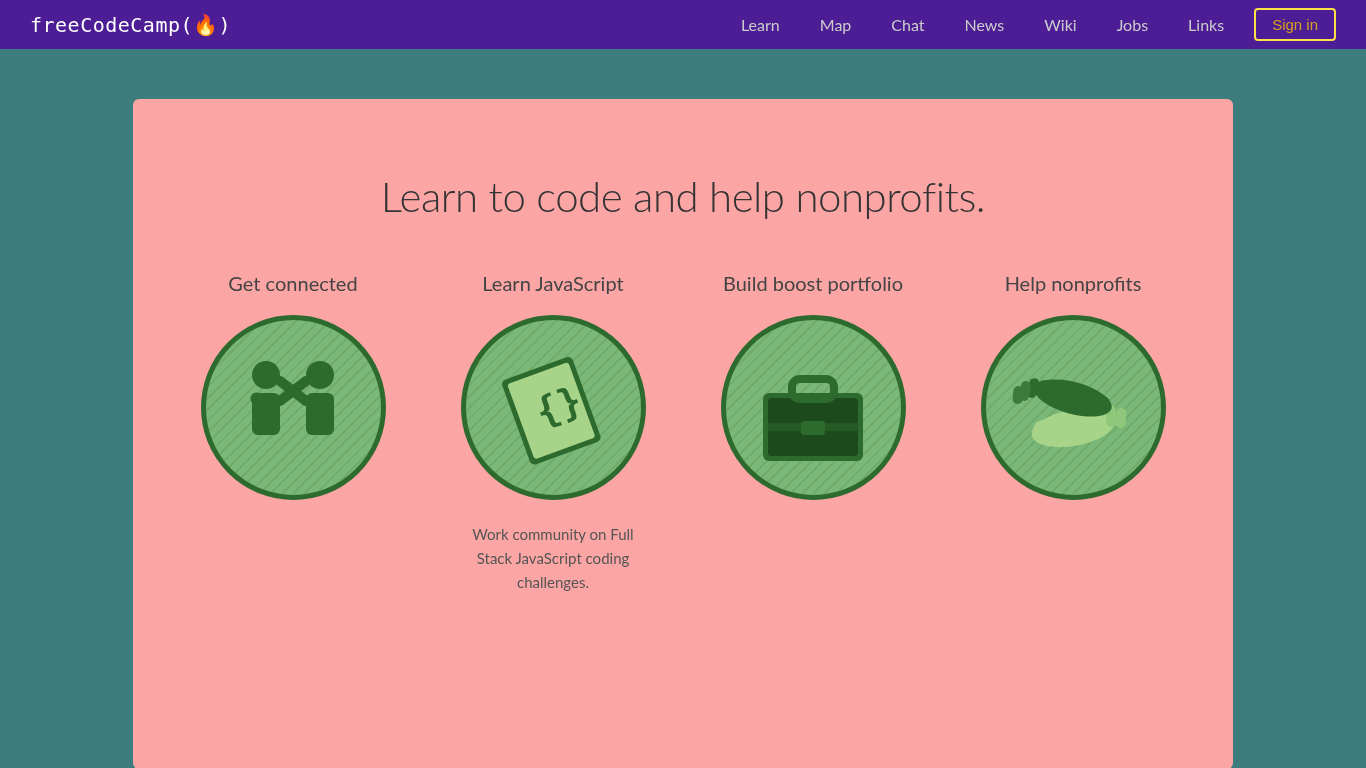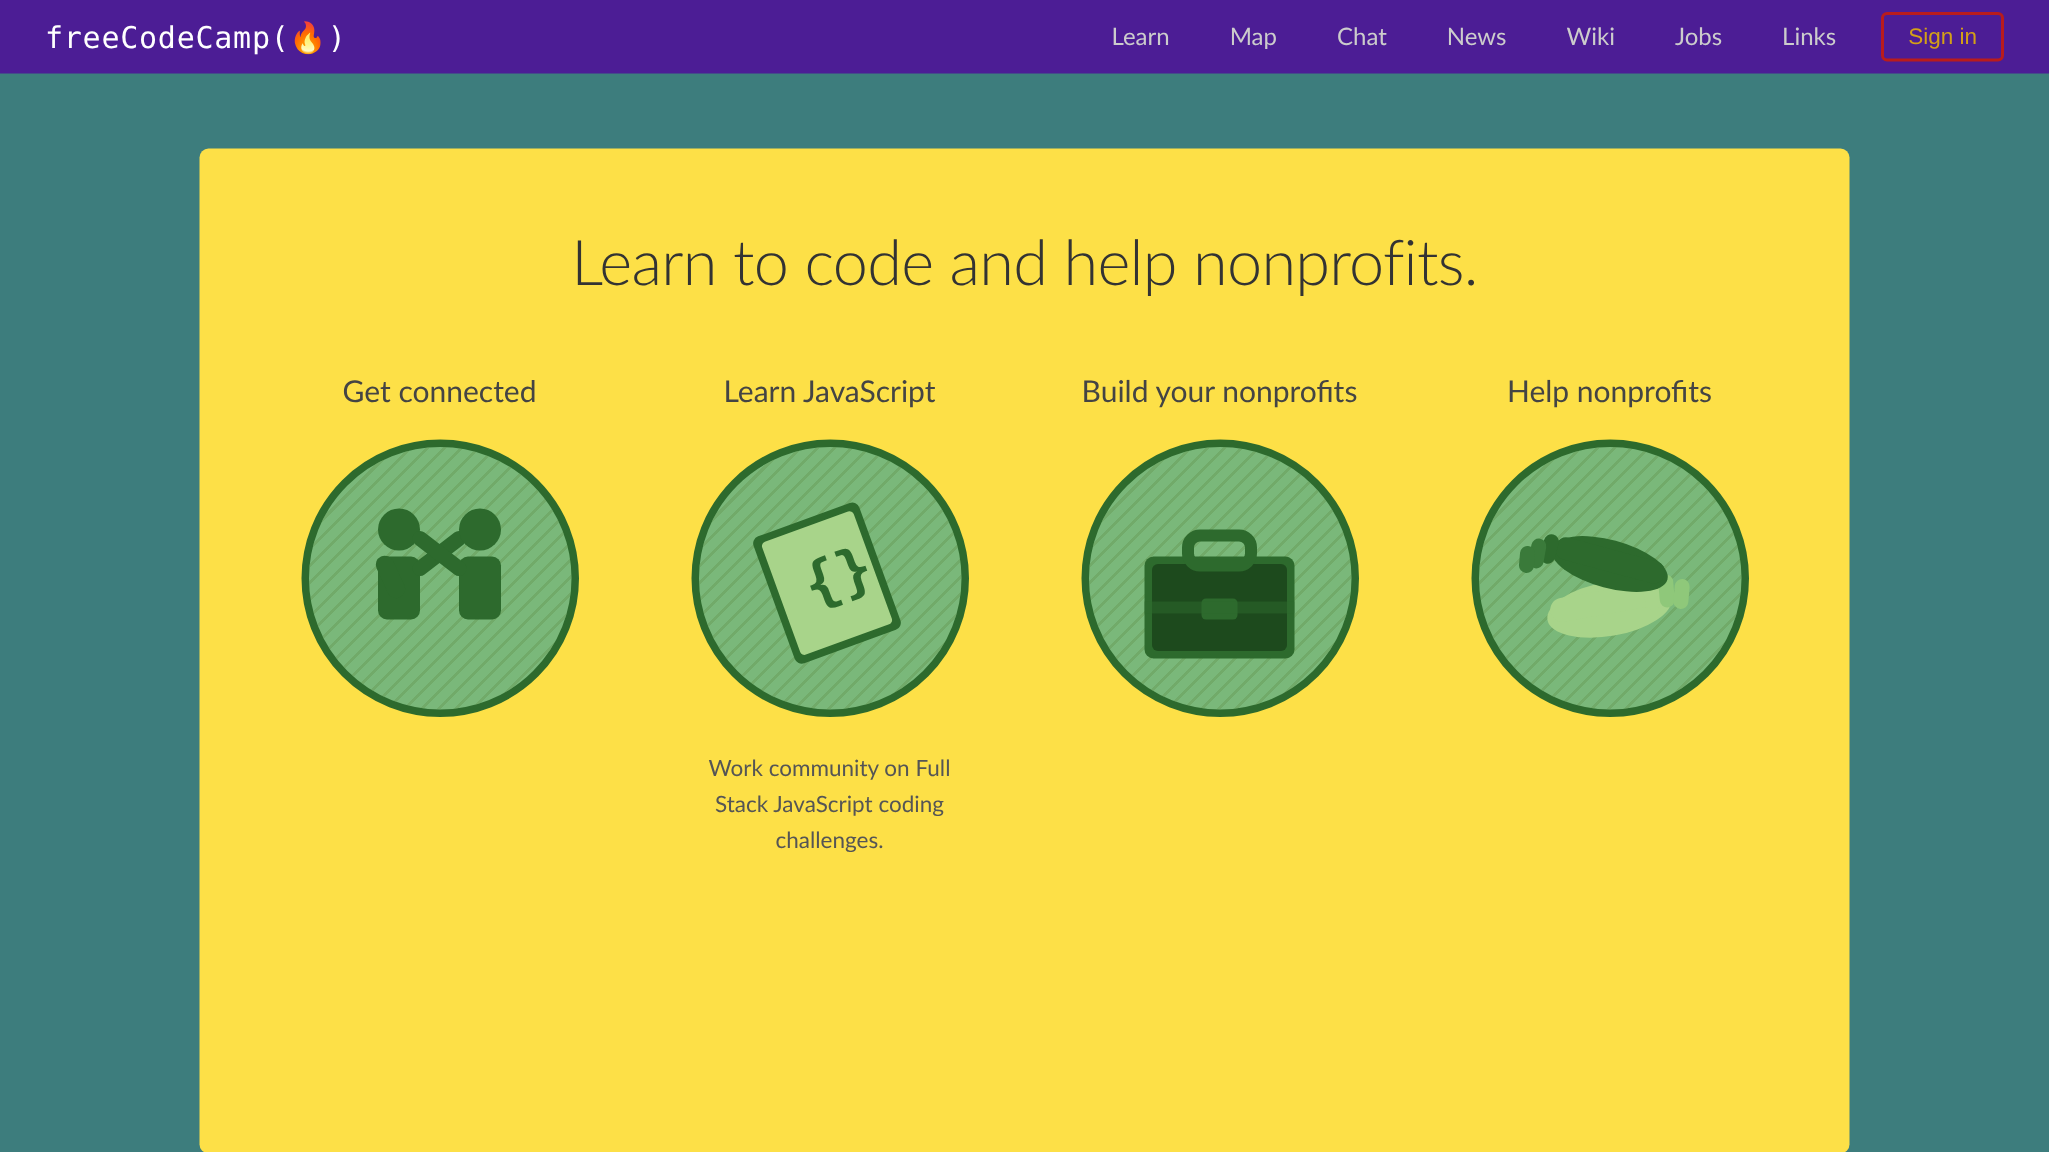--- a/index.html
+++ b/index.html
@@ -33,41 +33,41 @@
     .nav-link {
       color: #ccc;
       text-decoration: none;
       padding: 0 20px;
       font-size: 16px;
       height: 49px;
       display: flex;
       align-items: center;
     }
     .nav-signin {
-      border: 2px solid #b91c1c;
+      border: 2px solid #fde047;
       color: #d4a017;
       background: transparent;
       padding: 6px 16px;
       font-size: 15px;
       cursor: pointer;
       border-radius: 4px;
       margin-left: 10px;
     }
 
     
     .main-container {
       width: 1140px;
       margin: 0 auto;
       margin-top: 0;
       padding: 50px 20px 40px;
     }
     .white-card {
-      background: #fde047;
+      background: #fca5a5;
       border-radius: 6px;
-      padding: 50px 40px 40px;
+      padding: 72px 40px 40px;
       min-height: 670px;
     }
 
     .hero-title {
       text-align: center;
       font-size: 42px;
       font-weight: 300;
       color: #333;
       margin-bottom: 50px;
       letter-spacing: -0.5px;
@@ -207,21 +207,21 @@
               <rect x="30" y="27" width="65" height="80" rx="3" fill="#a8d48a"></rect>
 
               <text x="48" y="78" font-size="38" font-weight="bold" fill="#2d6a2d" font-family="monospace">{}</text>
             </g>
           </svg>
         </div>
         <p class="feature-desc">Work community on Full Stack JavaScript coding challenges.</p>
       </div>
 
       <div class="feature-col">
-        <div class="feature-title">Build your nonprofits</div>
+        <div class="feature-title">Build boost portfolio</div>
         <div class="circle-icon">
           <svg viewBox="0 0 130 130" xmlns="http://www.w3.org/2000/svg">
 
             <rect x="15" y="50" width="100" height="68" rx="6" fill="#2d6a2d"></rect>
             <rect x="20" y="55" width="90" height="58" rx="4" fill="#1d4a1d"></rect>
 
             <rect x="44" y="36" width="42" height="20" rx="8" fill="none" stroke="#2d6a2d" stroke-width="8"></rect>
 
             <rect x="53" y="78" width="24" height="14" rx="3" fill="#2d6a2d"></rect>
 

